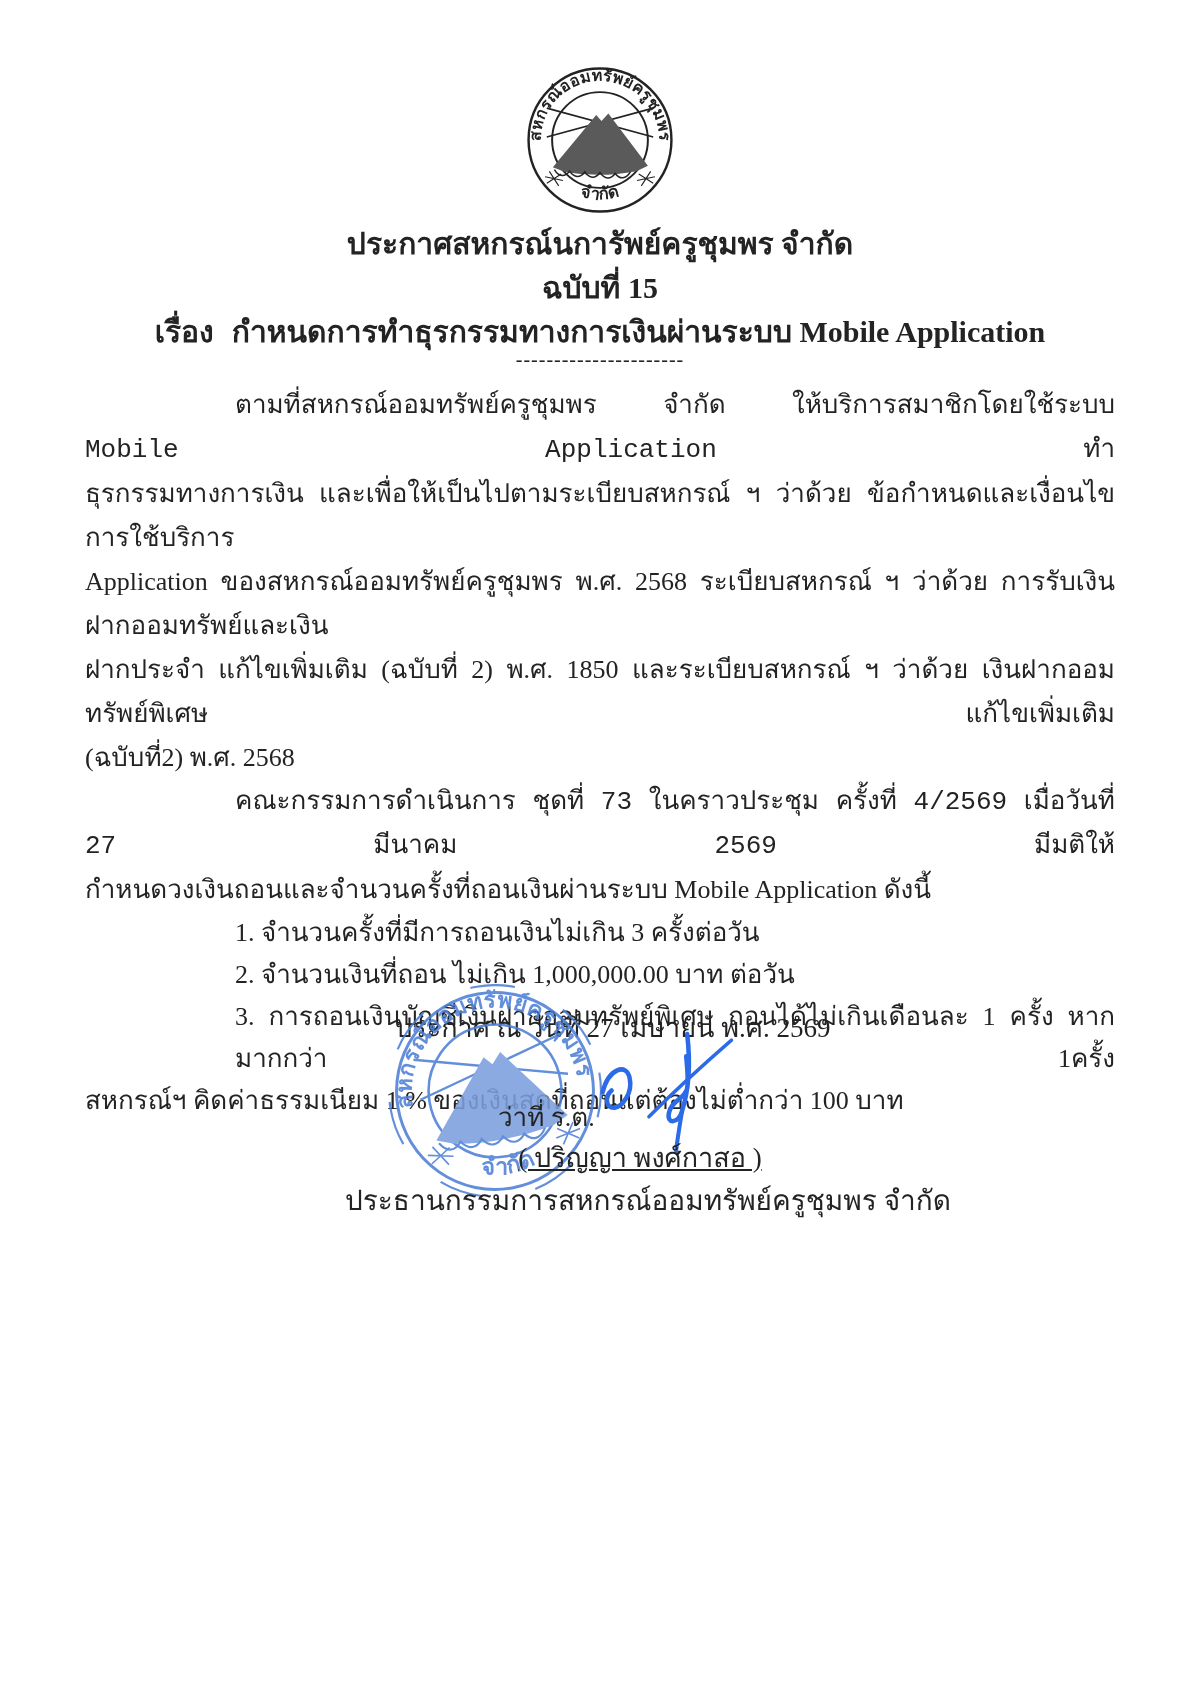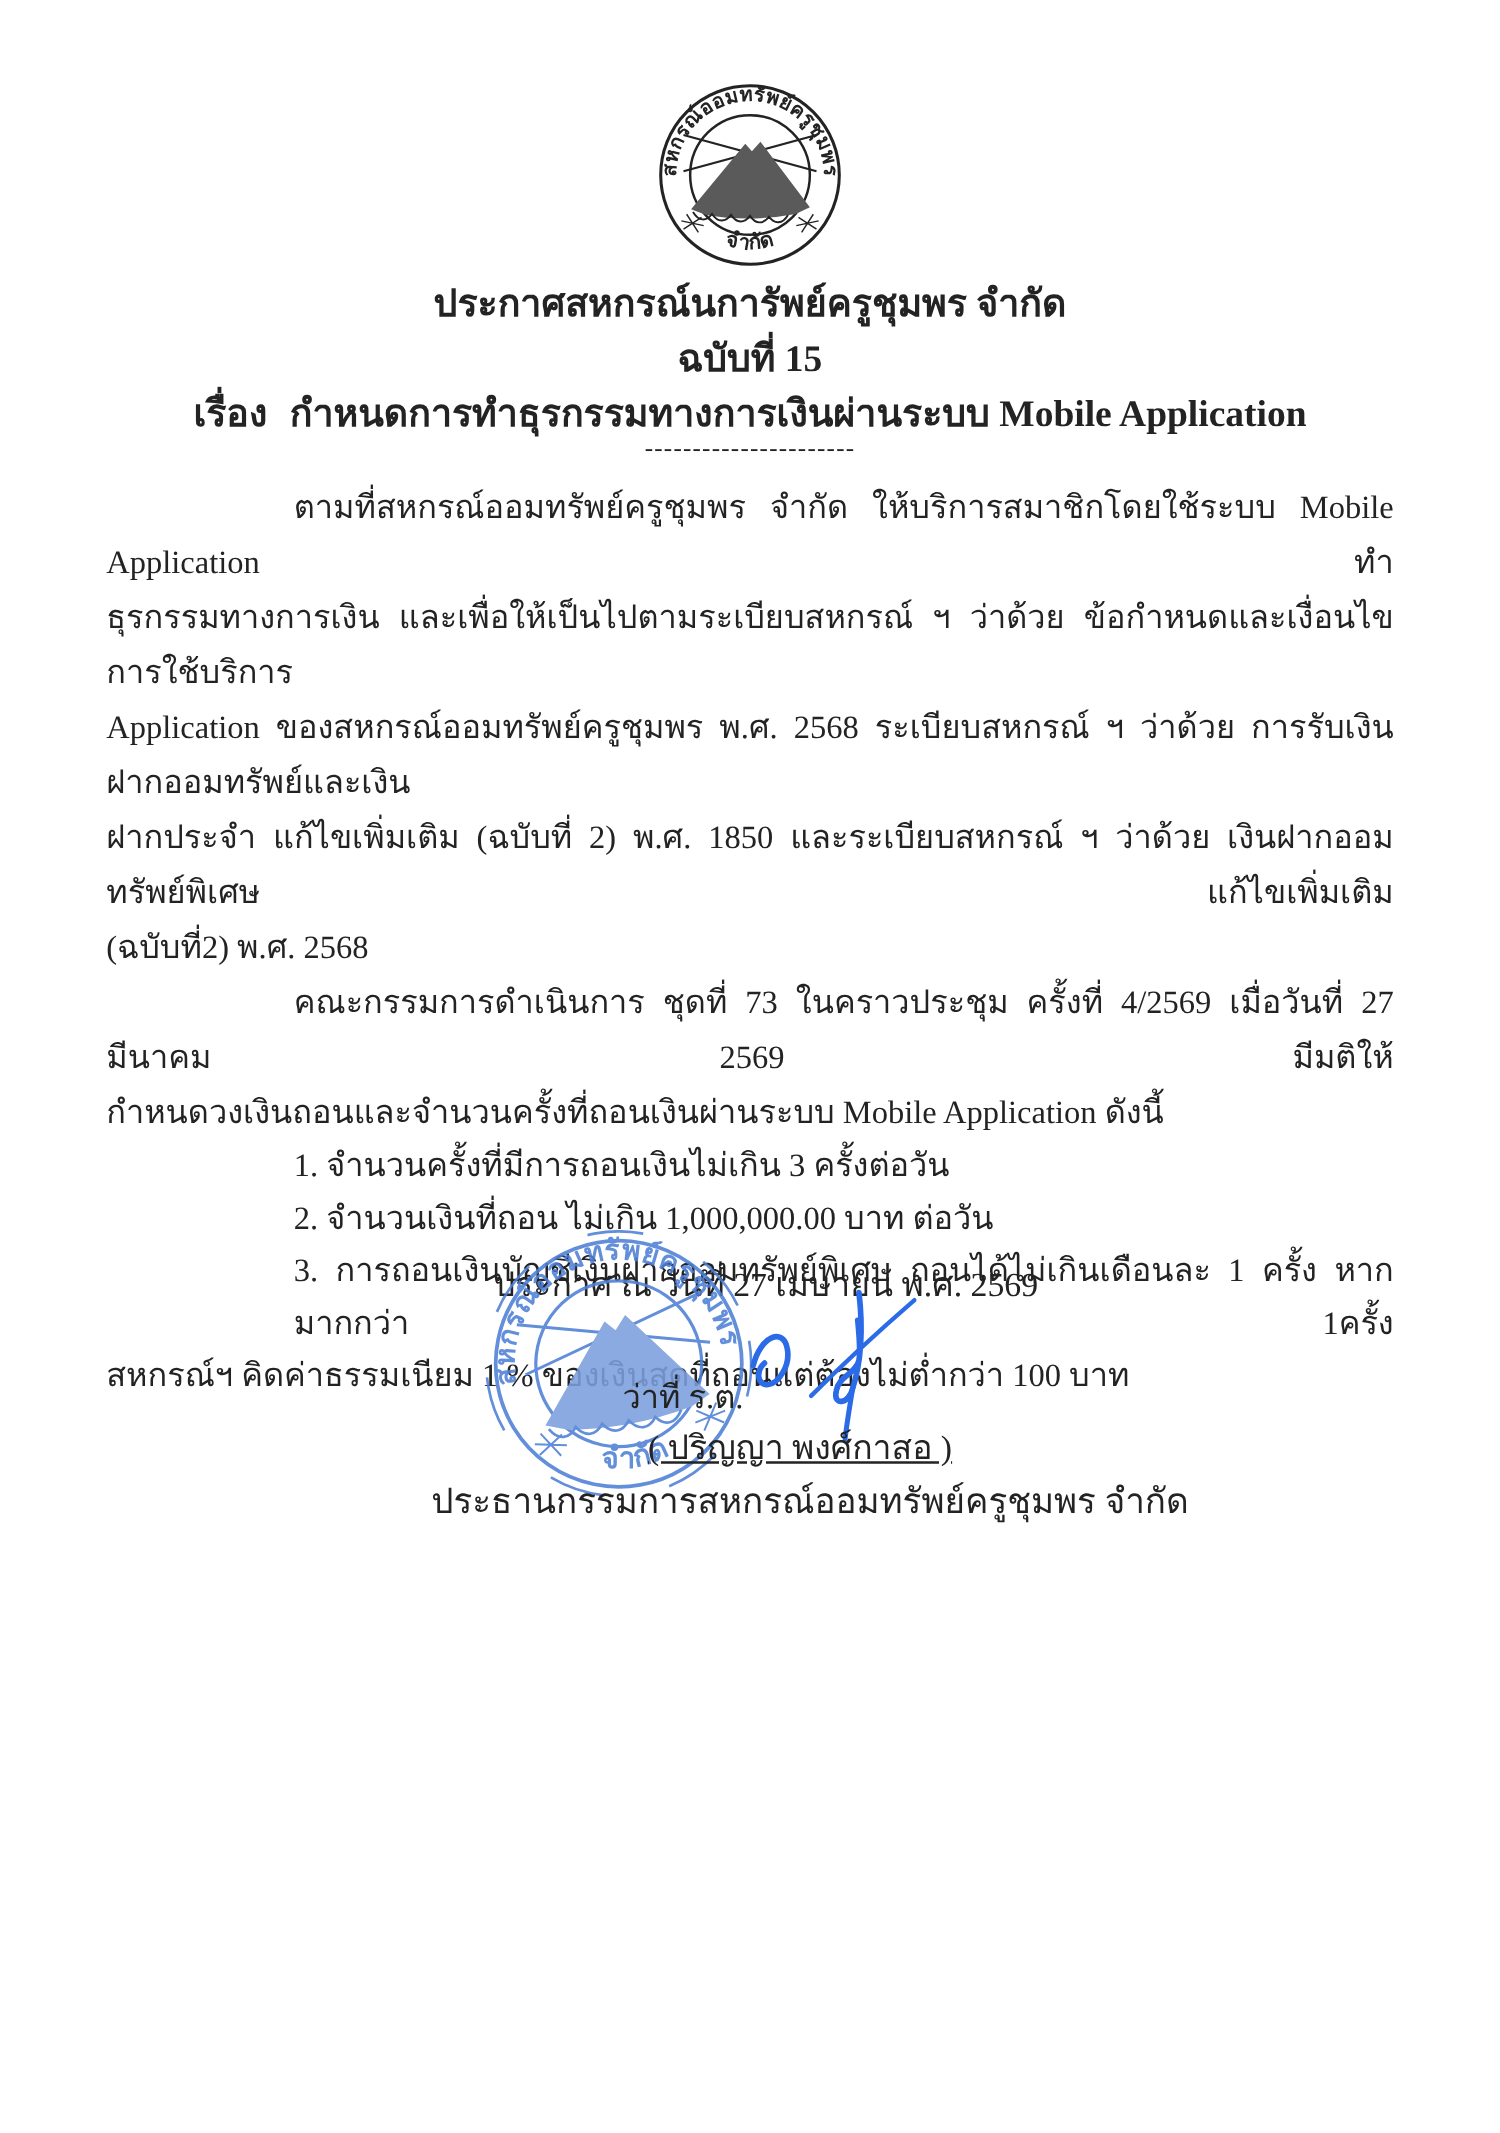--- a/index.html
+++ b/index.html
@@ -21,21 +21,21 @@
   .h-title{margin-top:6px;}
   .subject .subject-text{margin-left:18px;}
   .divider{
     text-align:center;font-size:20px;letter-spacing:1px;line-height:26px;
     margin-top:-8px;color:var(--ink,#222);
   }
   
   .body{margin:12px 85px 0 85px;font-size:26px;}
   .line{line-height:44px;white-space:normal;}
   .jl{text-align:justify;text-align-last:justify;}
-  .ind{text-indent:150px;}
+  .ind{text-indent:150px;font-family:Liberation Mono, monospace;}
   .p2{}
   .list .line{line-height:42px;}
   .li{padding-left:150px;}
   .li.jl{padding-left:150px;}
   .eff{padding-left:148px;margin-top:2px;line-height:44px;}
   
   .announce{position:absolute;left:395px;top:1006px;font-size:27px;}
   .stamp-wrap{position:absolute;left:388px;top:984px;width:214px;height:214px;}
   .sig-wrap{position:absolute;left:588px;top:1028px;width:152px;height:126px;}
   .rank{position:absolute;left:498px;top:1096px;font-size:26px;}

